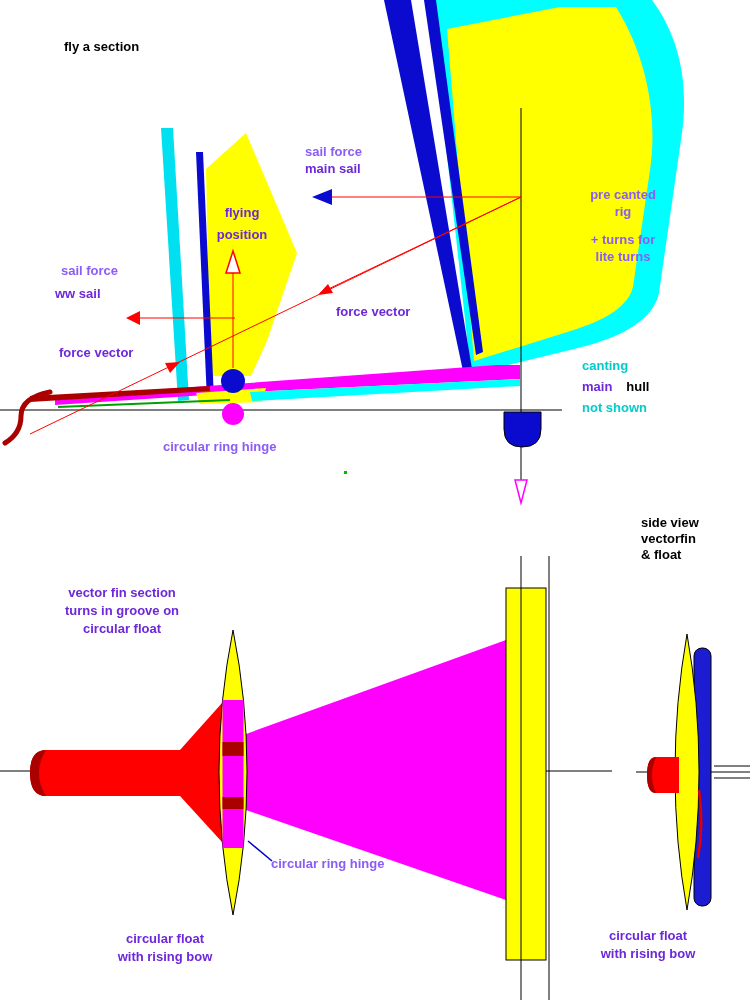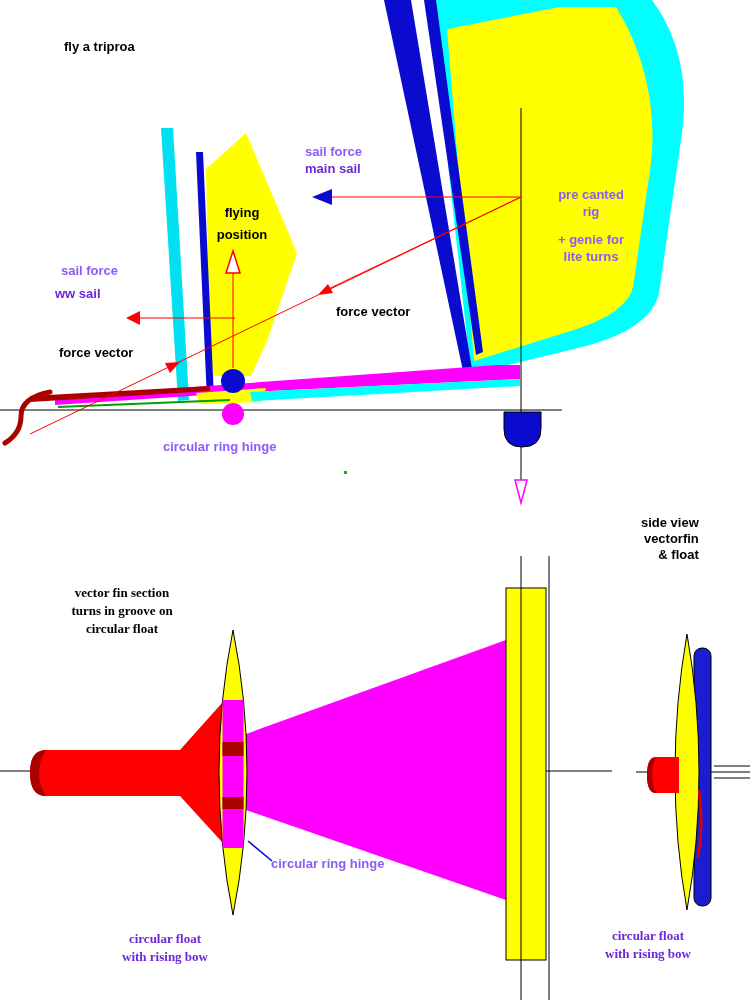--- a/index.html
+++ b/index.html
@@ -2,27 +2,27 @@
 <html><head>
 <meta charset="utf-8">
 <style>
   html,body{margin:0;padding:0;background:#fff;}
   #canvas{position:relative;width:750px;height:1000px;background:#fff;overflow:hidden;
           font-family:"Liberation Sans",sans-serif;}
   #drawing{position:absolute;left:0;top:0;}
   .label{position:absolute;font:bold 13px "Liberation Sans",sans-serif;white-space:nowrap;}
   .blue{color:#8b5cf6;}
   .red{color:#6d28d9;}
-  .magenta{color:#000000;}
+  .magenta{color:#6d28d9;}
   .cyan{color:#00cccc;}
   .black{color:#000000;}
   .center{text-align:center;}
   .lh17 div{line-height:17px;}
-  .lh18 div{line-height:18px;font-family:Liberation Serif, serif;}
-  .lh16 div{line-height:16px;text-align:right;}
+  .lh18 div{line-height:18px;}
+  .lh16 div{line-height:16px;}
   .lh21 div{line-height:21px;}
   .lh22 div{line-height:22px;}
   .gap-top{margin-top:11px;}
 </style>
 </head>
 <body>
 
 <div id="canvas">
 
   <svg id="drawing" width="750" height="1000" viewBox="0 0 750 1000">
@@ -95,48 +95,55 @@
       <line x1="714" y1="766" x2="753" y2="766" stroke="#000" stroke-width="1"></line>
       <line x1="714" y1="778" x2="753" y2="778" stroke="#000" stroke-width="1"></line>
       <rect x="694" y="648" width="17" height="258" rx="8" fill="#1c1cd0" stroke="#000" stroke-width="1"></rect>
       <path d="M687,634 Q699,702 699,772 Q699,843 687,910 Q675,843 675,772 Q675,702 687,634 Z" fill="#ffff00" stroke="#000" stroke-width="1"></path>
       <path d="M656,757 L679,757 L679,793 L656,793 Q647,793 647,775 Q647,757 656,757 Z" fill="#ff0000"></path>
       <path d="M656,757 Q647,757 647,775 Q647,793 656,793 Q652,784 652,775 Q652,766 656,757 Z" fill="#aa0000"></path>
       <path d="M699,790 Q704,824 698,858" fill="none" stroke="#e00000" stroke-width="2.5"></path>
     </g>
   </svg>
 
-  <div class="label black" style="left:64px;top:39px;">fly a triproa</div>
+  <div class="label black" style="left:64px;top:39px;">fly a section</div>
 
   <div class="label lh17" style="left:305px;top:143px;">
     <div class="blue">sail force</div>
     <div class="red">main sail</div>
   </div>
 
-  <div class="label blue center lh17" style="left:543px;top:186px;width:96px;">
+  <div class="label blue center lh17" style="left:575px;top:186px;width:96px;">
     <div>pre canted</div>
     <div>rig</div>
-    <div class="gap-top">+ genie for</div>
+    <div class="gap-top">+ turns for</div>
     <div>lite turns</div>
   </div>
 
   <div class="label magenta center lh22" style="left:210px;top:202px;width:64px;">
     <div>flying</div>
     <div>position</div>
   </div>
 
   <div class="label" style="left:55px;top:259px;">
     <div class="blue" style="line-height:23px;padding-left:6px;">sail force</div>
     <div class="red" style="line-height:23px;">ww sail</div>
   </div>
 
   <div class="label magenta" style="left:336px;top:304px;">force vector</div>
 
   <div class="label magenta" style="left:59px;top:345px;">force vector</div>
 
+  <div class="label lh21" style="left:582px;top:355px;">
+    <div class="cyan">canting</div>
+    <div>
+      <span class="magenta" style="margin-right:14px;">main</span><span class="black">hull</span>
+    </div>
+    <div class="cyan">not shown</div>
+  </div>
 
   <div class="label blue" style="left:163px;top:439px;">circular ring hinge</div>
 
   <div class="label black lh16" style="left:641px;top:515px;">
     <div>side view</div>
     <div>vectorfin</div>
     <div>&amp; float</div>
   </div>
 
   <div class="label magenta center lh18" style="left:40px;top:584px;width:164px;">

